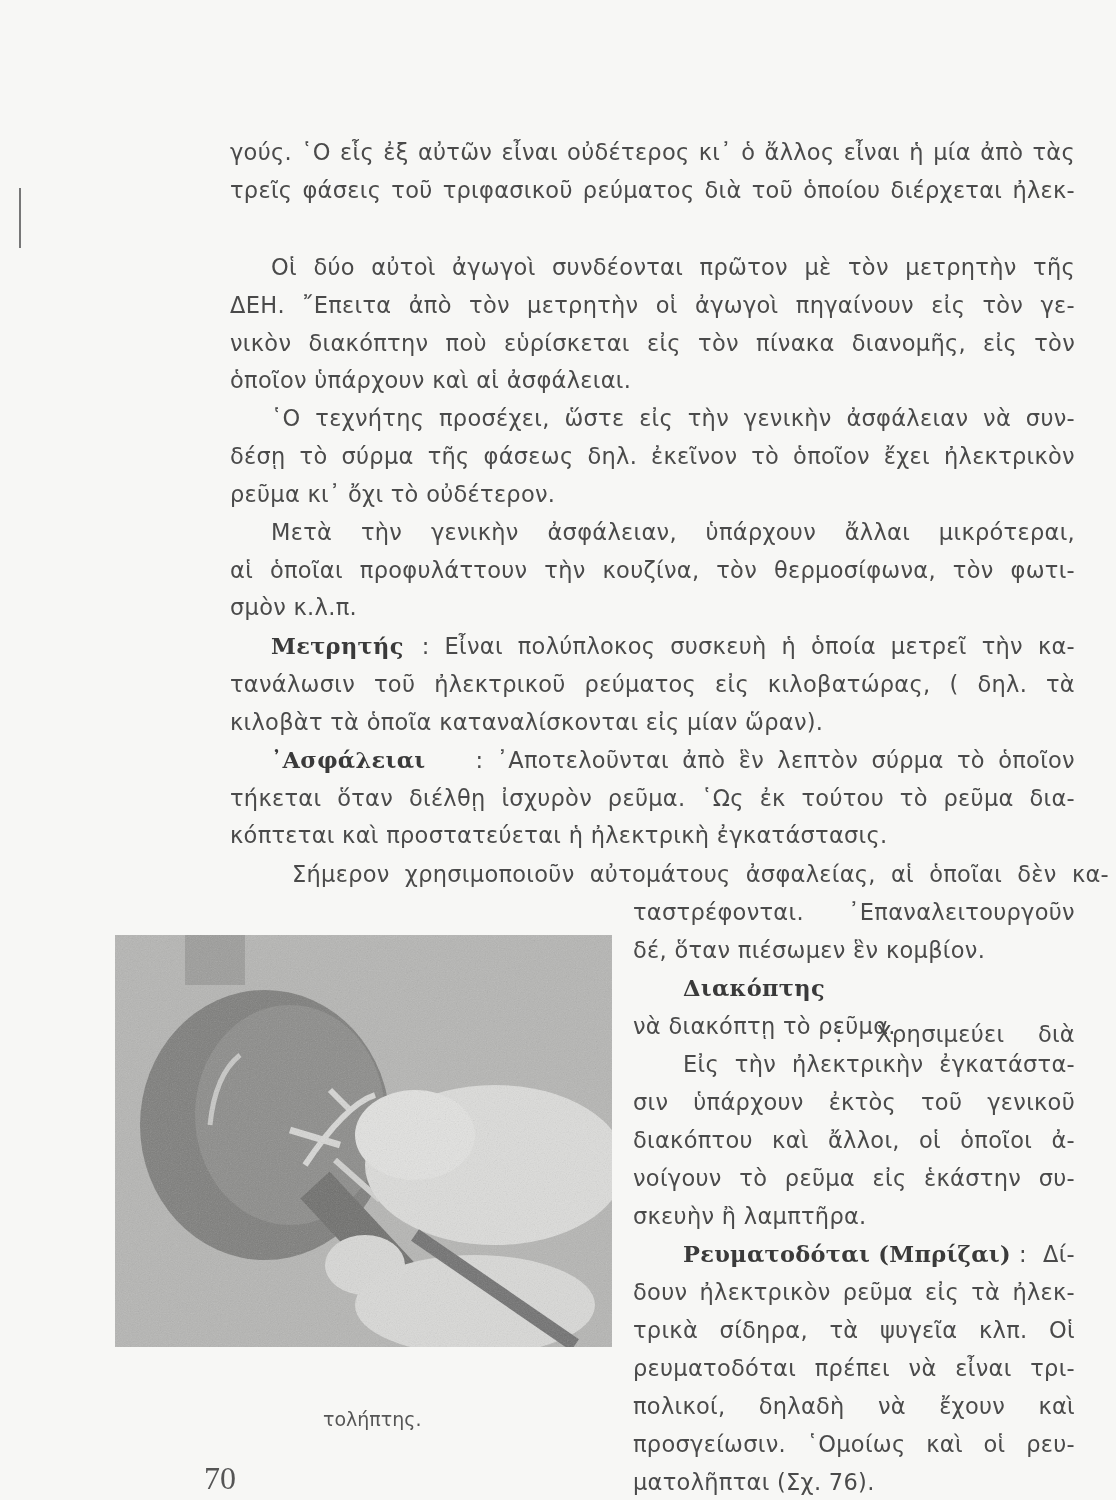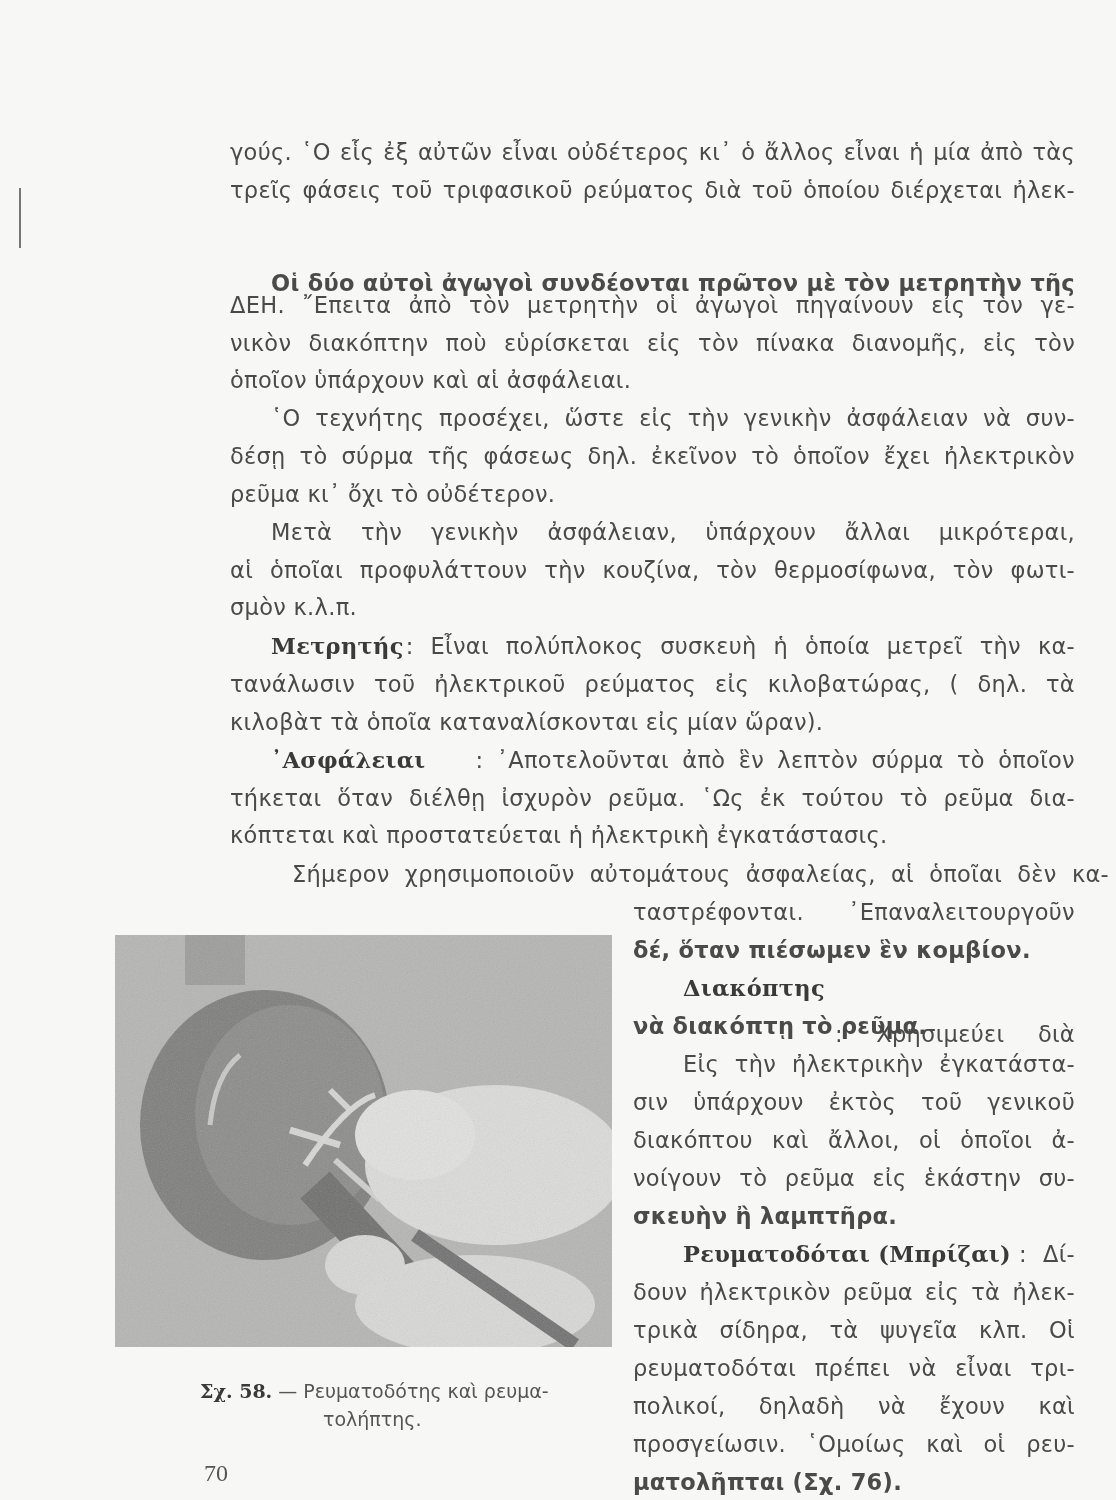--- a/index.html
+++ b/index.html
@@ -16,62 +16,62 @@
     background: #777;
   }
   .line {
     position: absolute; font-size: 22.5px; line-height: 30px;
     white-space: nowrap; letter-spacing: 0.3px;
   }
   .full { left: 230px; width: 845px; text-align: justify; text-align-last: justify; }
   .full.last { text-align-last: left; }
   .ind { left: 271px; width: 804px; }
   .right { left: 633px; width: 442px; text-align: justify; text-align-last: justify; }
-  .right.last { text-align-last: left; font-weight: bold; }
+  .right.last { text-align-last: left; }
   .right.ind { left: 683px; width: 392px; }
   .term { font-family: "DejaVu Serif", serif; font-weight: bold; color: #3a3a3a; }
   .figure {
     position: absolute; left: 115px; top: 935px; width: 497px; height: 412px;
     background: #b8b8b6; overflow: hidden;
   }
   .figure svg { width: 100%; height: 100%; display: block; }
   .caption {
     position: absolute; font-size: 19px; line-height: 26px; color: #555;
   }
   .caption b { font-family: "DejaVu Serif", serif; color: #3a3a3a; }
   .page-number {
     position: absolute; left: 204px; top: 1460px;
-    font-family: "Liberation Serif", serif; font-size: 24px; color: #555;
+    font-family: "Liberation Serif", serif; font-size: 32px; color: #555;
   }
 </style>
 </head>
 <body>
 
 <div class="page">
   <div class="margin-mark"></div>
 
   <div class="line full" style="top:137px">γούς. ῾Ο εἷς ἐξ αὐτῶν εἶναι οὐδέτερος κι᾿ ὁ ἄλλος εἶναι ἡ μία ἀπὸ τὰς</div>
   <div class="line full" style="top:175px">τρεῖς φάσεις τοῦ τριφασικοῦ ρεύματος διὰ τοῦ ὁποίου διέρχεται ἠλεκ-</div>
 
-  <div class="line ind" style="top:268px; text-align:justify; text-align-last:justify;font-weight:bold;">Οἱ δύο αὐτοὶ ἀγωγοὶ συνδέονται πρῶτον μὲ τὸν μετρητὴν τῆς</div>
+  <div class="line ind" style="top:252px; text-align:justify; text-align-last:justify;">Οἱ δύο αὐτοὶ ἀγωγοὶ συνδέονται πρῶτον μὲ τὸν μετρητὴν τῆς</div>
   <div class="line full" style="top:290px">ΔΕΗ. ῎Επειτα ἀπὸ τὸν μετρητὴν οἱ ἀγωγοὶ πηγαίνουν εἰς τὸν γε-</div>
   <div class="line full" style="top:328px">νικὸν διακόπτην ποὺ εὑρίσκεται εἰς τὸν πίνακα διανομῆς, εἰς τὸν</div>
   <div class="line full last" style="top:365px">ὁποῖον ὑπάρχουν καὶ αἱ ἀσφάλειαι.</div>
 
   <div class="line ind" style="top:403px; text-align:justify; text-align-last:justify;">῾Ο τεχνήτης προσέχει, ὥστε εἰς τὴν γενικὴν ἀσφάλειαν νὰ συν-</div>
   <div class="line full" style="top:441px">δέσῃ τὸ σύρμα τῆς φάσεως δηλ. ἐκεῖνον τὸ ὁποῖον ἔχει ἠλεκτρικὸν</div>
   <div class="line full last" style="top:479px">ρεῦμα κι᾿ ὄχι τὸ οὐδέτερον.</div>
 
   <div class="line ind" style="top:517px; text-align:justify; text-align-last:justify;">Μετὰ τὴν γενικὴν ἀσφάλειαν, ὑπάρχουν ἄλλαι μικρότεραι,</div>
   <div class="line full" style="top:555px">αἱ ὁποῖαι προφυλάττουν τὴν κουζίνα, τὸν θερμοσίφωνα, τὸν φωτι-</div>
   <div class="line full last" style="top:592px">σμὸν κ.λ.π.</div>
 
   <div class="line ind" style="top:631px; display:flex; justify-content:space-between;">
     <span class="term">Μετρητής</span>
-    <span style="flex:1; margin-left:2px; text-align:justify; text-align-last:justify;">: Εἶναι πολύπλοκος συσκευὴ ἡ ὁποία μετρεῖ τὴν κα-</span>
+    <span style="flex:1; margin-left:18px; text-align:justify; text-align-last:justify;">: Εἶναι πολύπλοκος συσκευὴ ἡ ὁποία μετρεῖ τὴν κα-</span>
   </div>
   <div class="line full" style="top:669px">τανάλωσιν τοῦ ἠλεκτρικοῦ ρεύματος εἰς κιλοβατώρας, ( δηλ. τὰ</div>
   <div class="line full last" style="top:707px">κιλοβὰτ τὰ ὁποῖα καταναλίσκονται εἰς μίαν ὥραν).</div>
 
   <div class="line ind" style="top:745px; display:flex;gap:40px;">
     <span class="term">᾿Ασφάλειαι</span>
     <span style="flex:1; margin-left:10px; text-align:justify; text-align-last:justify;">: ᾿Αποτελοῦνται ἀπὸ ἓν λεπτὸν σύρμα τὸ ὁποῖον</span>
   </div>
   <div class="line full" style="top:783px">τήκεται ὅταν διέλθῃ ἰσχυρὸν ρεῦμα. ῾Ως ἐκ τούτου τὸ ρεῦμα δια-</div>
   <div class="line full last" style="top:820px">κόπτεται καὶ προστατεύεται ἡ ἠλεκτρικὴ ἐγκατάστασις.</div>
@@ -126,20 +126,16 @@
       <path d="M220 225 L 265 265" stroke="#d0d0ce" stroke-width="6"></path>
       <ellipse cx="380" cy="230" rx="130" ry="80" fill="#dcdcda"></ellipse>
       <ellipse cx="300" cy="200" rx="60" ry="45" fill="#e2e2e0"></ellipse>
       <ellipse cx="250" cy="330" rx="40" ry="30" fill="#d8d8d6"></ellipse>
       <ellipse cx="360" cy="370" rx="120" ry="50" fill="#d9d9d7"></ellipse>
       <path d="M300 300 L 460 410" stroke="#707070" stroke-width="14"></path>
       <rect width="497" height="412" filter="url(#grain)"></rect>
     </svg>
   </div>
 
-  <div class="caption" style="left:200px; top:1378px;">
-    <b>Σχ. 58.</b>
-    <span>— Ρευματοδότης καὶ ρευμα-</span>
-  </div>
   <div class="caption" style="left:323px; top:1406px;">τολήπτης.</div>
 
   <div class="page-number">70</div>
 </div>
 
 </body></html>

